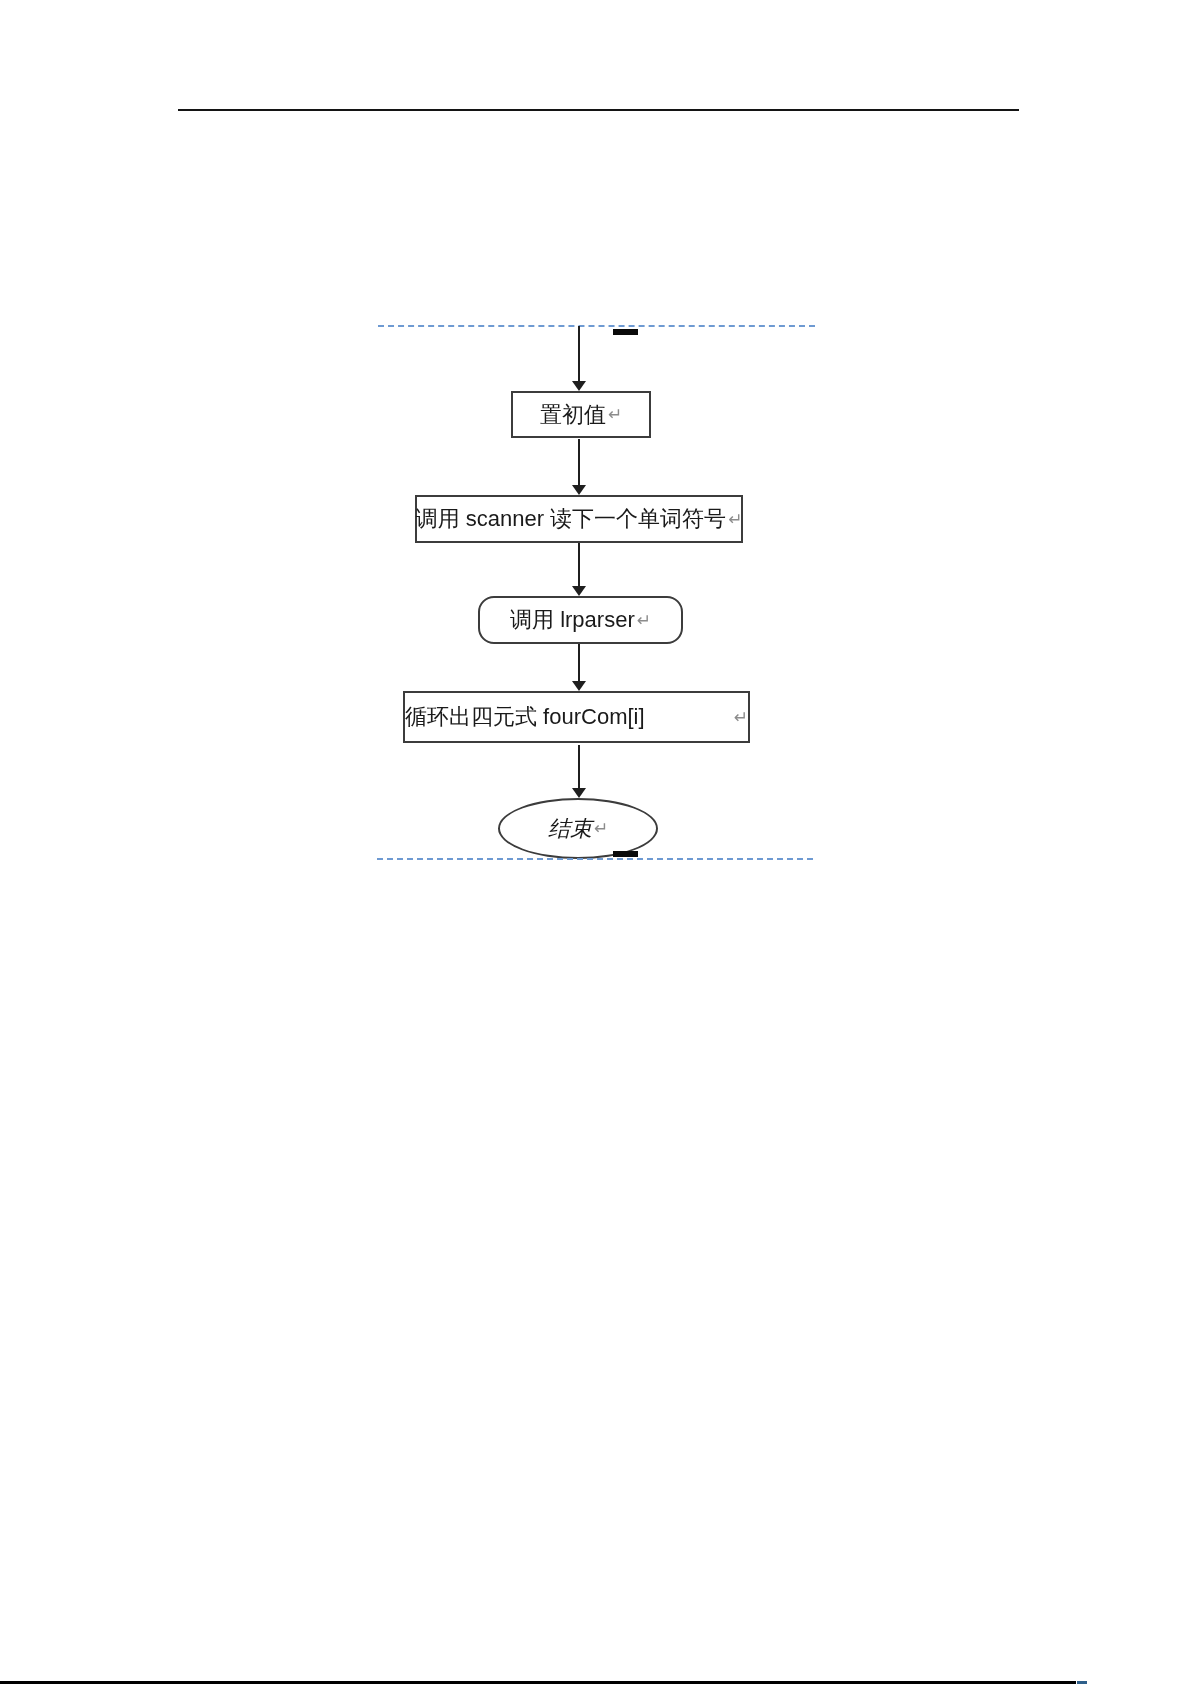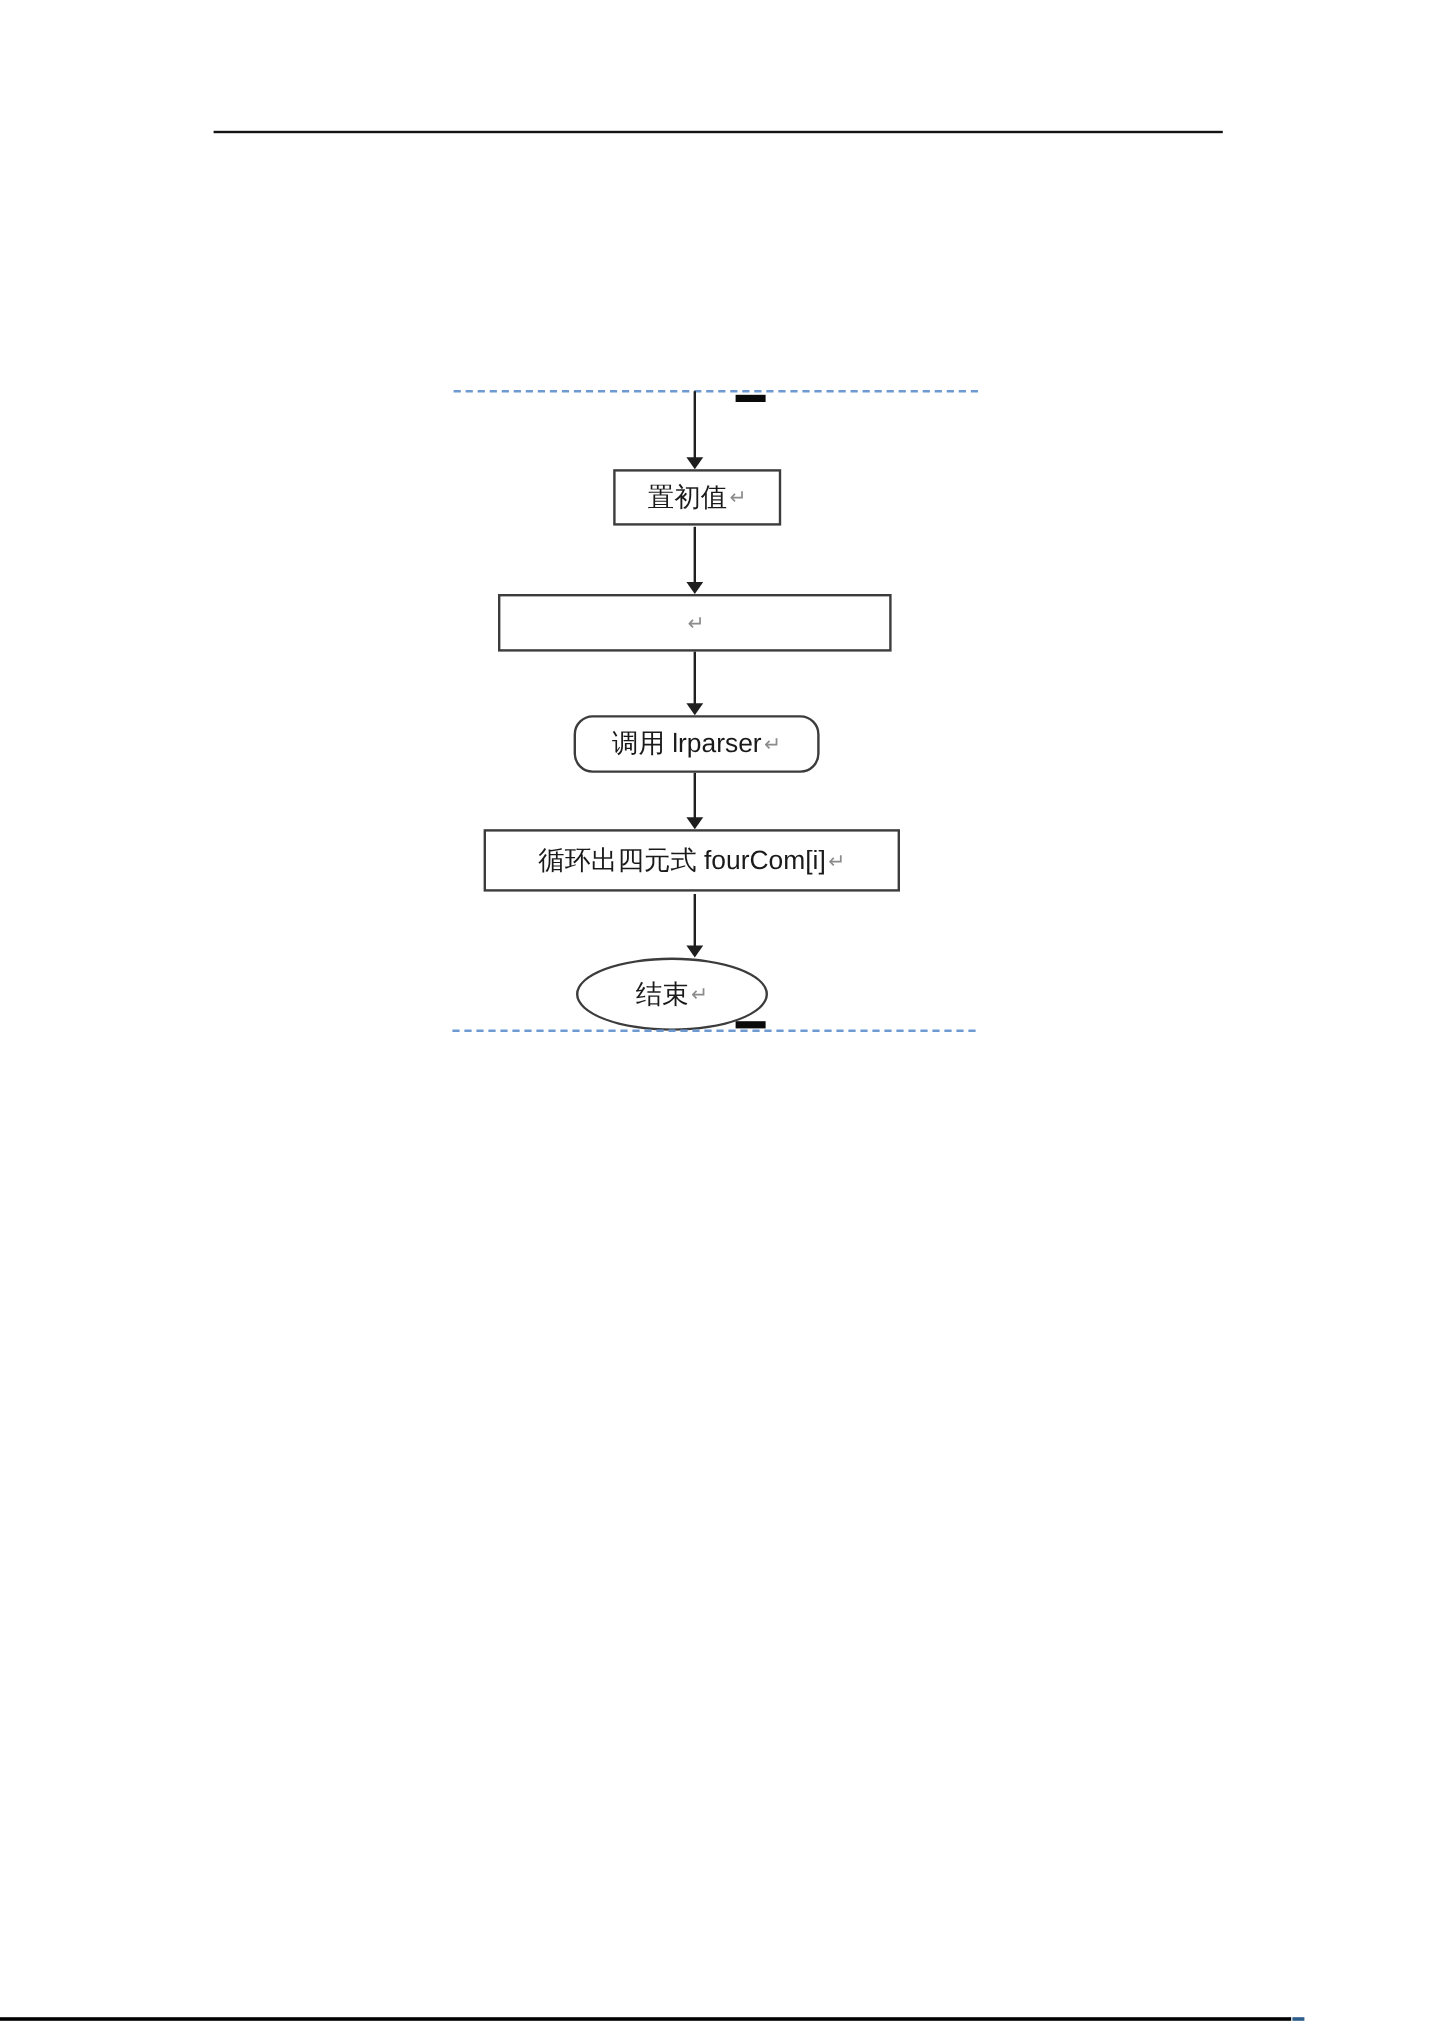--- a/index.html
+++ b/index.html
@@ -66,22 +66,22 @@
   }
   .node .ret {
     color: var(--return-mark-color, #8c8c8c);
     font-size: 17px;
     margin-left: 2px;
     line-height: 1;
   }
   .n1 { left: 511px; top: 391px; width: 140px; height: 47px; }
   .n2 { left: 415px; top: 495px; width: 328px; height: 48px; }
   .n3 { left: 478px; top: 596px; width: 205px; height: 48px; border-radius: 16px; }
-  .n4 { left: 403px; top: 691px; width: 347px; height: 52px; }
-  .n5 { left: 480px; top: 798px; width: 160px; height: 61px; border-radius: 50%; }
+  .n4 { left: 403px; top: 691px; width: 347px; height: 52px; justify-content: space-between; }
+  .n5 { left: 498px; top: 798px; width: 160px; height: 61px; border-radius: 50%; font-style: italic; }
 
   
   .arrow { position: absolute; width: 14px; }
   .a1 { left: 572px; top: 326px; height: 65px; }
   .a2 { left: 572px; top: 439px; height: 56px; }
   .a3 { left: 572px; top: 543px; height: 53px; }
   .a4 { left: 572px; top: 644px; height: 47px; }
   .a5 { left: 572px; top: 745px; height: 53px; }
   .arrow-line {
     position: absolute;
@@ -115,20 +115,21 @@
   <span>置初值</span>
     <span class="ret">↵</span>
 </div>
 
 <div class="arrow a2">
   <div class="arrow-line"></div>
   <div class="arrow-head"></div>
 </div>
 
 <div class="node n2">
+  <span>调用 scanner 读下一个单词符号</span>
     <span class="ret">↵</span>
 </div>
 
 <div class="arrow a3">
   <div class="arrow-line"></div>
   <div class="arrow-head"></div>
 </div>
 
 <div class="node n3">
   <span>调用 lrparser</span>

